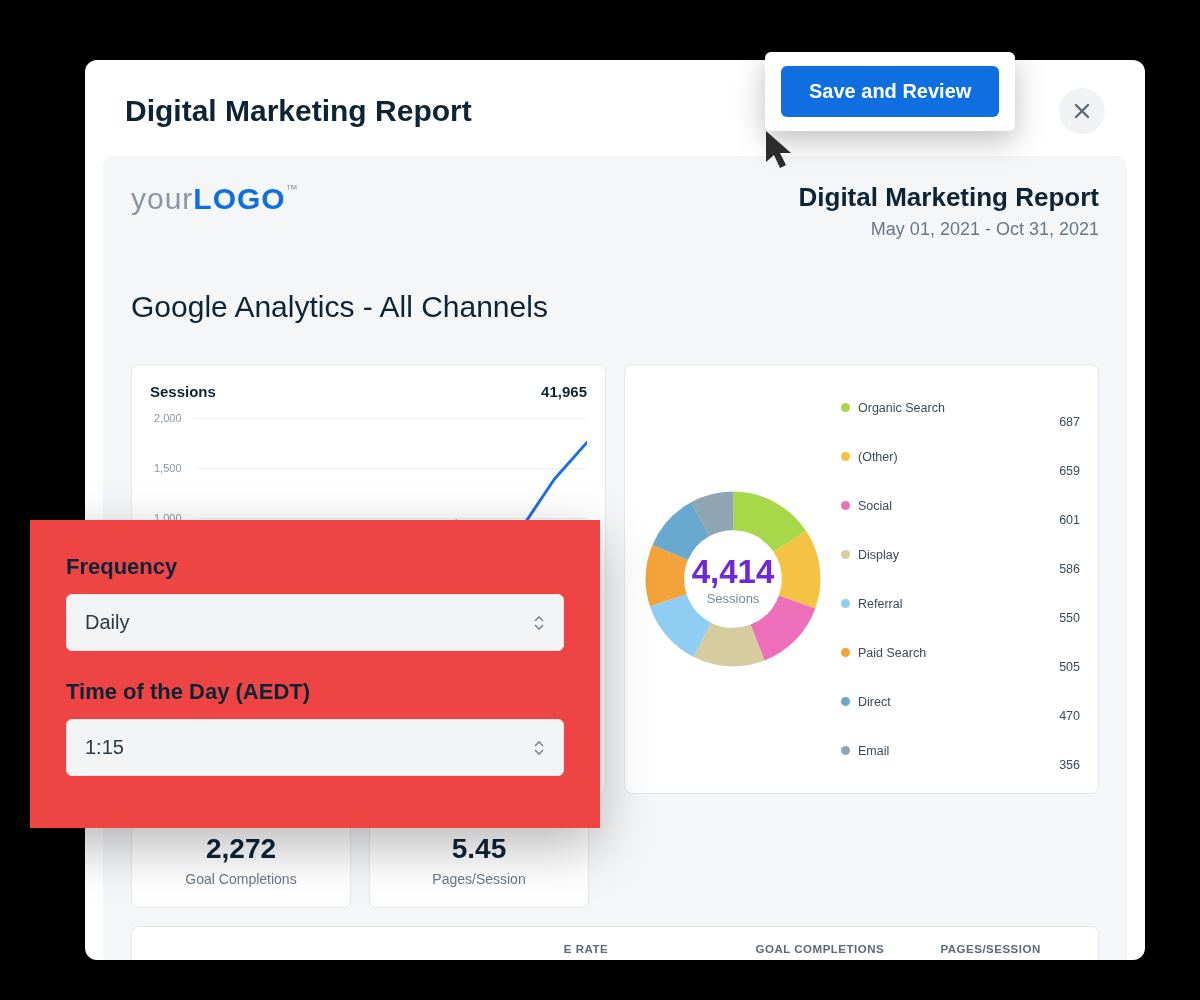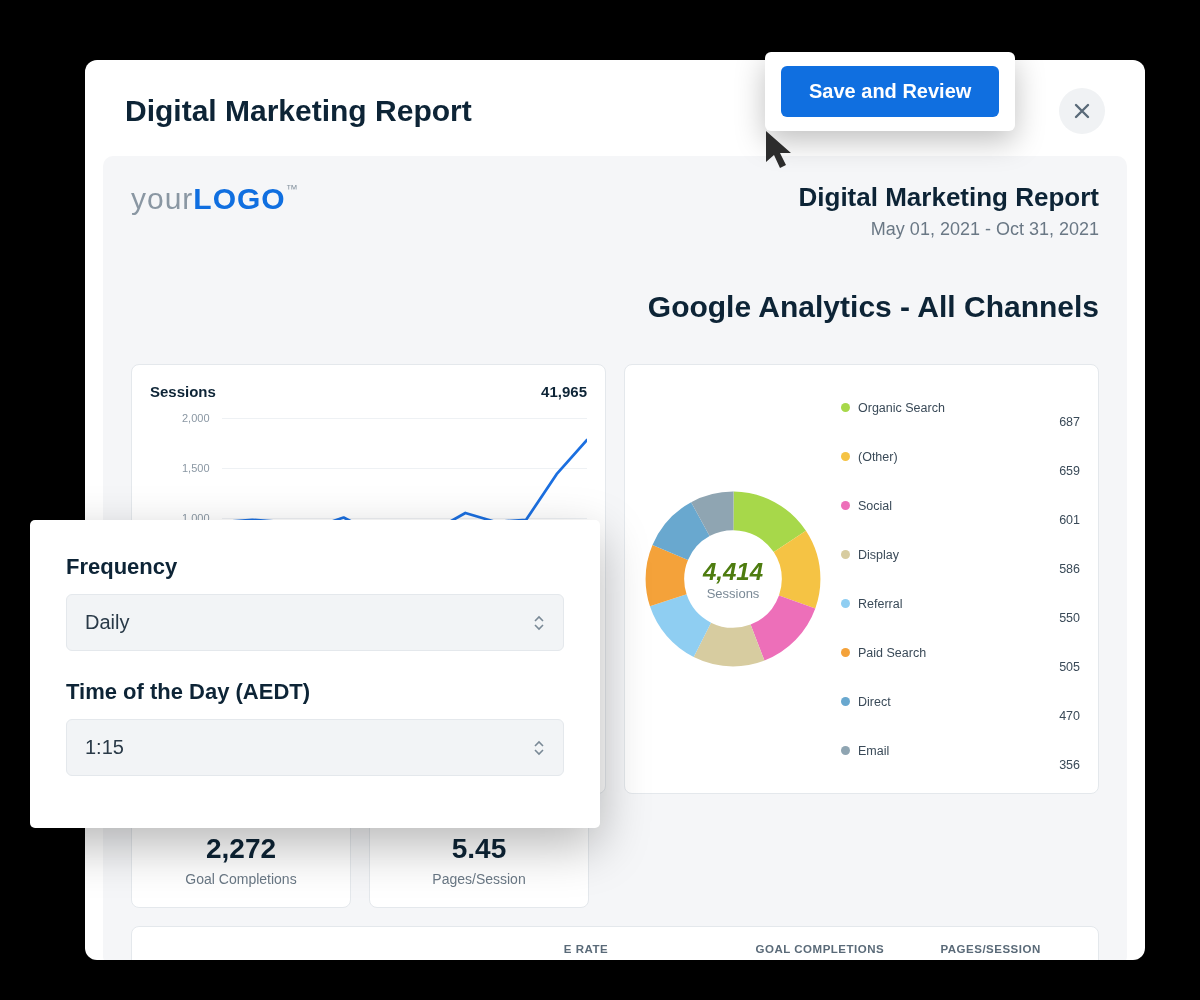--- a/index.html
+++ b/index.html
@@ -78,38 +78,38 @@
     justify-content:space-between;
     align-items:flex-start;
   }
   .logo { font-size: 30px; font-weight:400; }
   .logo .your { color:#8a97a3; letter-spacing:1px; }
   .logo .logoword { color:#106fe0; font-weight:800; letter-spacing:1px; }
   .logo .tm { color:#8a97a3; font-size:12px; vertical-align: top; }
   .report-meta { text-align:right; }
   .report-meta-title { font-size:26px; font-weight:600; color:#0d2436; }
   .report-meta-range { font-size:18px; color:#6a7885; margin-top:6px; }
-  .section-title { text-align:right; font-size:30px; font-weight:700; color:#0d2436; margin-top:50px; }
+  .section-title { text-align:left; font-size:30px; font-weight:400; color:#0d2436; margin-top:50px; }
 
   .cards-row { display:flex; gap:18px; margin-top:40px; }
   .card {
     background:#fff; border:1px solid #e4e8ec; border-radius:8px;
     padding:18px;
   }
   .sessions-card { flex:1; min-width:0; }
   .donut-card { flex:1; display:flex; gap:18px; align-items:center; }
   .sessions-head { display:flex; justify-content:space-between; font-weight:700; color:#0d2436; font-size:15px; }
   .sessions-head .big { font-size:15px; }
   .y-ticks { position:absolute; left:4px; top:0; bottom:0; width:40px; font-size:11px; color:#8a97a3; }
-  .chart-area { position:relative; height:150px; margin-top:8px;margin-left:28px; }
+  .chart-area { position:relative; height:150px; margin-top:8px; }
   .grid-line { position:absolute; left:44px; right:0; height:1px; background:#eef1f4; }
   .line-svg { position:absolute; left:44px; right:0; top:0; bottom:0; }
 
   .donut-svg { width:180px; height:180px; }
-  .donut-value { font-size:24px; font-weight:800; color:#4d7c0f;font-style:italic; }
+  .donut-value { font-size:33px; font-weight:800; color:#6d28d9; }
   .donut-label { font-size:13px; color:#7a8996; }
   .legend { flex:1; font-size:12.5px; color:#3a4a58; }
   .legend-row { display:flex; align-items:center; justify-content:space-between; padding:3px 0; }
   .legend-left { display:flex; align-items:center; gap:8px; }
   .dot { width:9px; height:9px; border-radius:50%; }
   .legend-val { color:#3a4a58;margin-top:29px; }
 
   .stat-row { display:flex; gap:18px; margin-top:18px; justify-content:flex-start; }
   .stat-card { background:#fff; border:1px solid #e4e8ec; border-radius:8px; padding:20px 10px; text-align:center; width:220px; }
   .stat-val { font-size:28px; font-weight:800; color:#0d2436; }
@@ -119,22 +119,22 @@
   .thead { display:flex; font-size:11.5px; letter-spacing:.5px; color:#5a6a78; font-weight:700; padding:16px 22px 12px; }
   .trow { display:flex; font-size:14px; color:#3a4a58; padding:12px 22px 16px; }
   .tc1{flex:1.4} .tc2{flex:1;text-align:left} .tc3{flex:1;text-align:left} .tc4{flex:1;text-align:center} .tc5{flex:1;text-align:center}
 
   
   .settings-panel {
     position:absolute;
     left: 30px;
     top: 520px;
     width: 570px;
-    background:#ffffff;
-    border-radius:5px;
+    background:#ef4444;
+    border-radius:0;
     box-shadow: 0 18px 50px rgba(0,0,0,.28);
     padding: 34px 36px 44px;
     z-index: 30;
   }
   .field-label { font-size:22px; font-weight:800; color:#0d2436; margin-bottom:14px; }
   .select {
     background:#f2f4f6;
     border:1px solid #e4e8ec;
     border-radius:6px;
     padding: 16px 18px;

